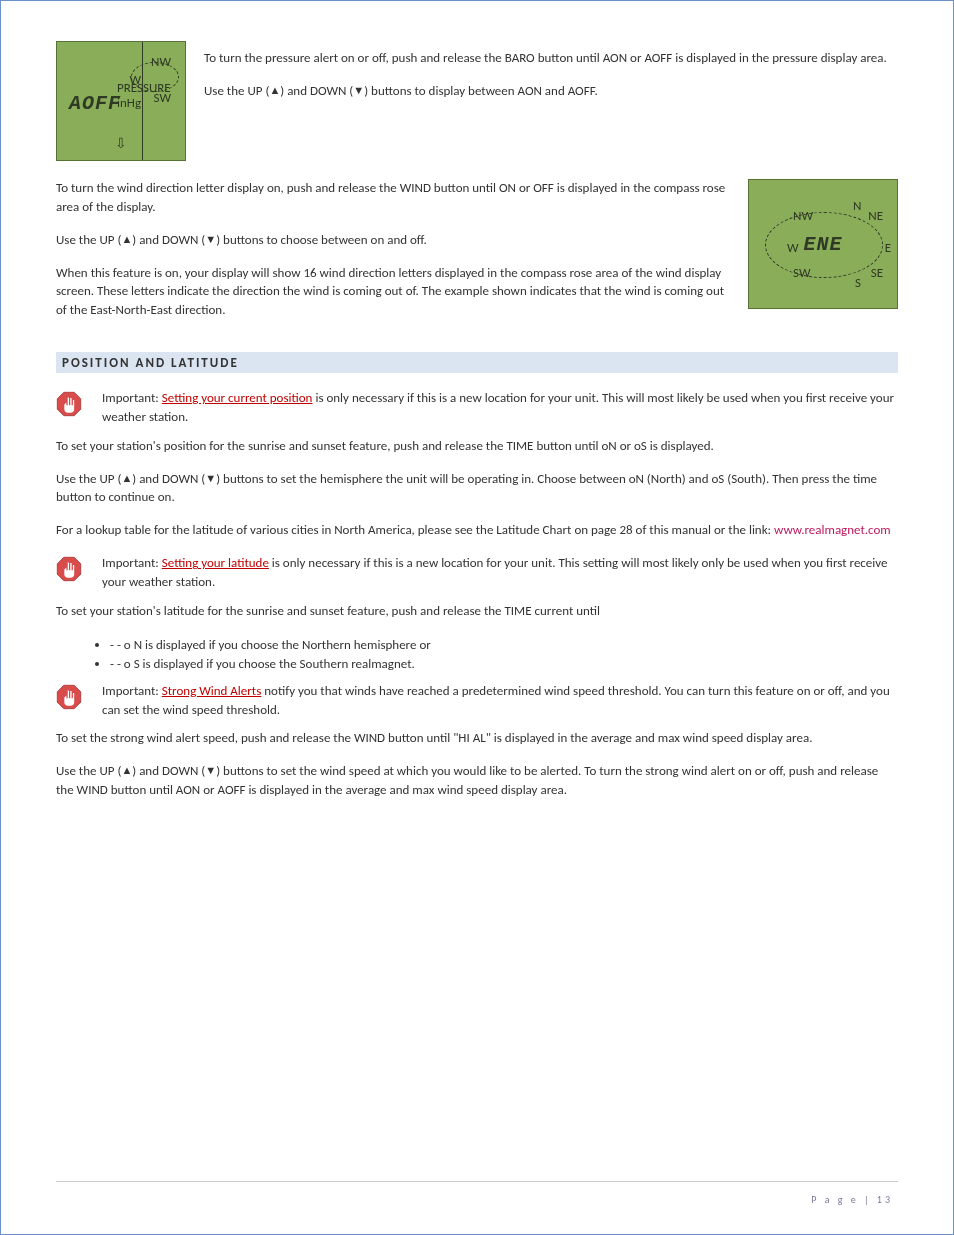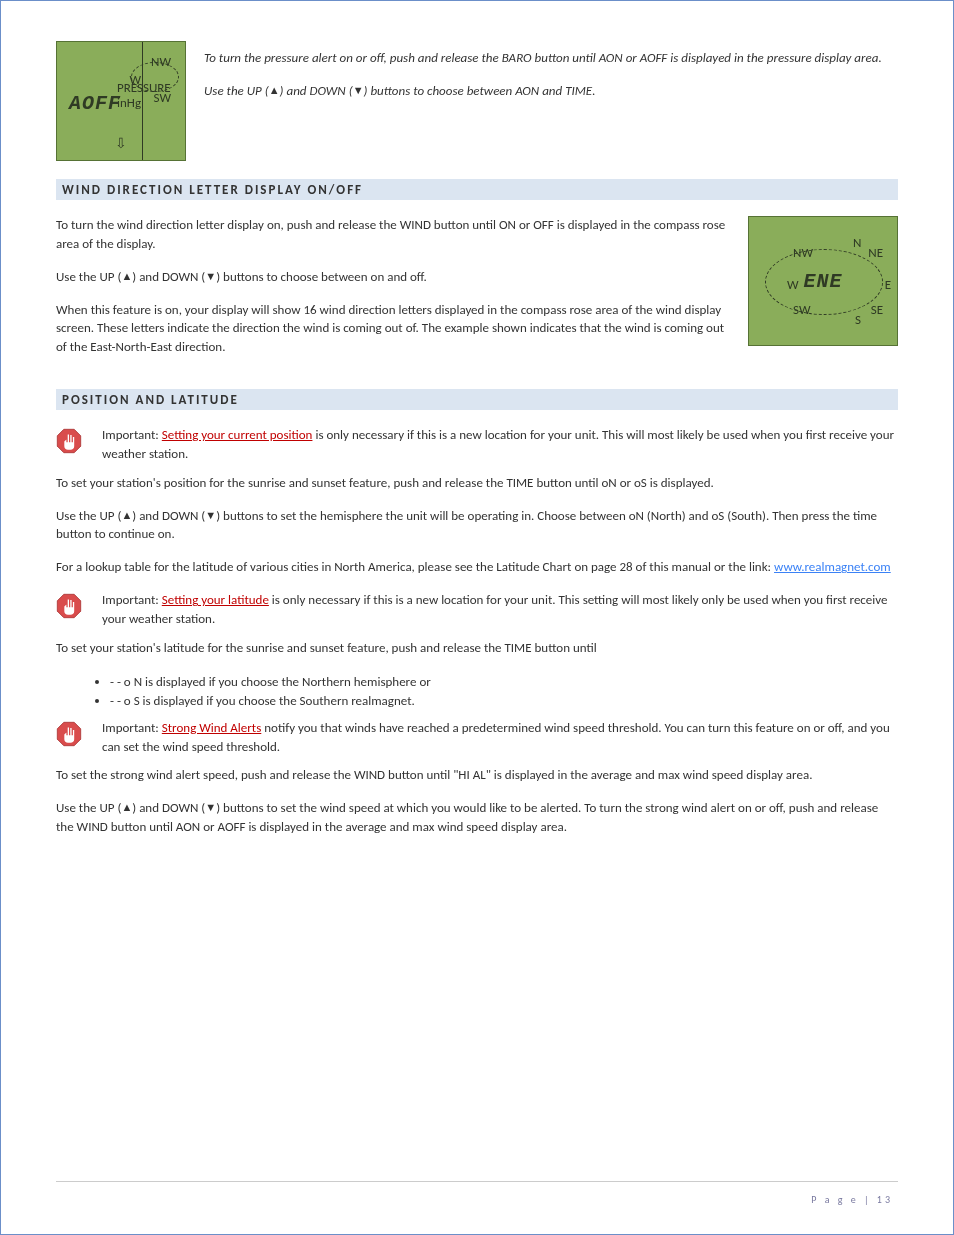--- a/index.html
+++ b/index.html
@@ -94,22 +94,21 @@
     display: flex;
     gap: 20px;
     align-items: flex-start;
     margin-bottom: 10px;
   }
   .red-underline {
     color: #c00000;
     text-decoration: underline;
   }
   .blue-link {
-    color: #3b82f6;
-    text-decoration: underline;
+    color: #be185d;
   }
   ul.bullets {
     list-style: disc;
     padding-left: 54px;
     margin: 8px 0 8px 0;
   }
   ul.bullets li {
     font-size: 13px;
     color: #333;
     line-height: 1.5;
@@ -140,29 +139,28 @@
     <div class="lcd-box">
       <span class="lcd-tiny" style="top:38px;left:28px;">PRESSURE inHg</span>
       <span class="lcd-text" style="position:absolute;top:50px;left:12px;">AOFF</span>
       <span class="lcd-arrow" style="position:absolute;bottom:8px;left:58px;">⇩</span>
       <div class="compass-ring" style="top:20px;right:6px;width:48px;height:30px;"></div>
       <div style="position:absolute;top:0;bottom:0;left:85px;border-left:1px solid #2f3a24;"></div>
       <span class="lcd-tiny" style="top:12px;right:14px;">NW</span>
       <span class="lcd-tiny" style="top:30px;right:44px;">W</span>
       <span class="lcd-tiny" style="top:48px;right:14px;">SW</span>
     </div>
-    <div style="flex:1;padding-top:8px;font-style:italic;">
+    <div style="flex:1;padding-top:8px;">
       <p class="para">To turn the pressure alert on or off, push and release the BARO button until AON or AOFF is displayed in the pressure display area.</p>
       <p class="para">
-        <span>Use the UP (</span><span class="sym-tri">▲</span><span>) and DOWN (</span><span class="sym-tri">▼</span><span>) buttons to choose between AON and TIME.</span>
+        <span>Use the UP (</span><span class="sym-tri">▲</span><span>) and DOWN (</span><span class="sym-tri">▼</span><span>) buttons to display between AON and AOFF.</span>
       </p>
     </div>
   </div>
 
-  <div class="section-head">WIND DIRECTION LETTER DISPLAY ON/OFF</div>
 
   <div class="sect-with-img-right">
     <div style="flex:1;">
       <p class="para">To turn the wind direction letter display on, push and release the WIND button until ON or OFF is displayed in the compass rose area of the display.</p>
       <p class="para">
         <span>Use the UP (</span><span class="sym-tri">▲</span><span>) and DOWN (</span><span class="sym-tri">▼</span><span>) buttons to choose between on and off.</span>
       </p>
       <p class="para">When this feature is on, your display will show 16 wind direction letters displayed in the compass rose area of the wind display screen. These letters indicate the direction the wind is coming out of. The example shown indicates that the wind is coming out of the East-North-East direction.</p>
     </div>
     <div class="lcd-box small">
@@ -202,21 +200,21 @@
   <div class="stop-row">
     <svg class="stop-icon" viewBox="0 0 100 100">
       <polygon points="30,5 70,5 95,30 95,70 70,95 30,95 5,70 5,30" fill="#d94c4c" stroke="#a52e2e" stroke-width="3"></polygon>
       <path class="hand-svg" d="M40 30 v25 h5 v-30 h5 v30 h5 v-28 h5 v28 h5 v-20 h5 v35 c0 8 -6 14 -14 14 h-10 c-8 0 -14 -6 -14 -14 v-18 l8 -8 z"></path>
     </svg>
     <p class="para" style="margin-bottom:0;">
       <span>Important: </span><span class="red-underline">Setting your latitude</span><span> is only necessary if this is a new location for your unit. This setting will most likely only be used when you first receive your weather station.</span>
     </p>
   </div>
 
-  <p class="para">To set your station's latitude for the sunrise and sunset feature, push and release the TIME button until</p>
+  <p class="para">To set your station's latitude for the sunrise and sunset feature, push and release the TIME current until</p>
   <ul class="bullets">
     <li>- - o N is displayed if you choose the Northern hemisphere or</li>
     <li>- - o S is displayed if you choose the Southern realmagnet.</li>
   </ul>
 
   <div class="stop-row">
     <svg class="stop-icon" viewBox="0 0 100 100">
       <polygon points="30,5 70,5 95,30 95,70 70,95 30,95 5,70 5,30" fill="#d94c4c" stroke="#a52e2e" stroke-width="3"></polygon>
       <path class="hand-svg" d="M40 30 v25 h5 v-30 h5 v30 h5 v-28 h5 v28 h5 v-20 h5 v35 c0 8 -6 14 -14 14 h-10 c-8 0 -14 -6 -14 -14 v-18 l8 -8 z"></path>
     </svg>

